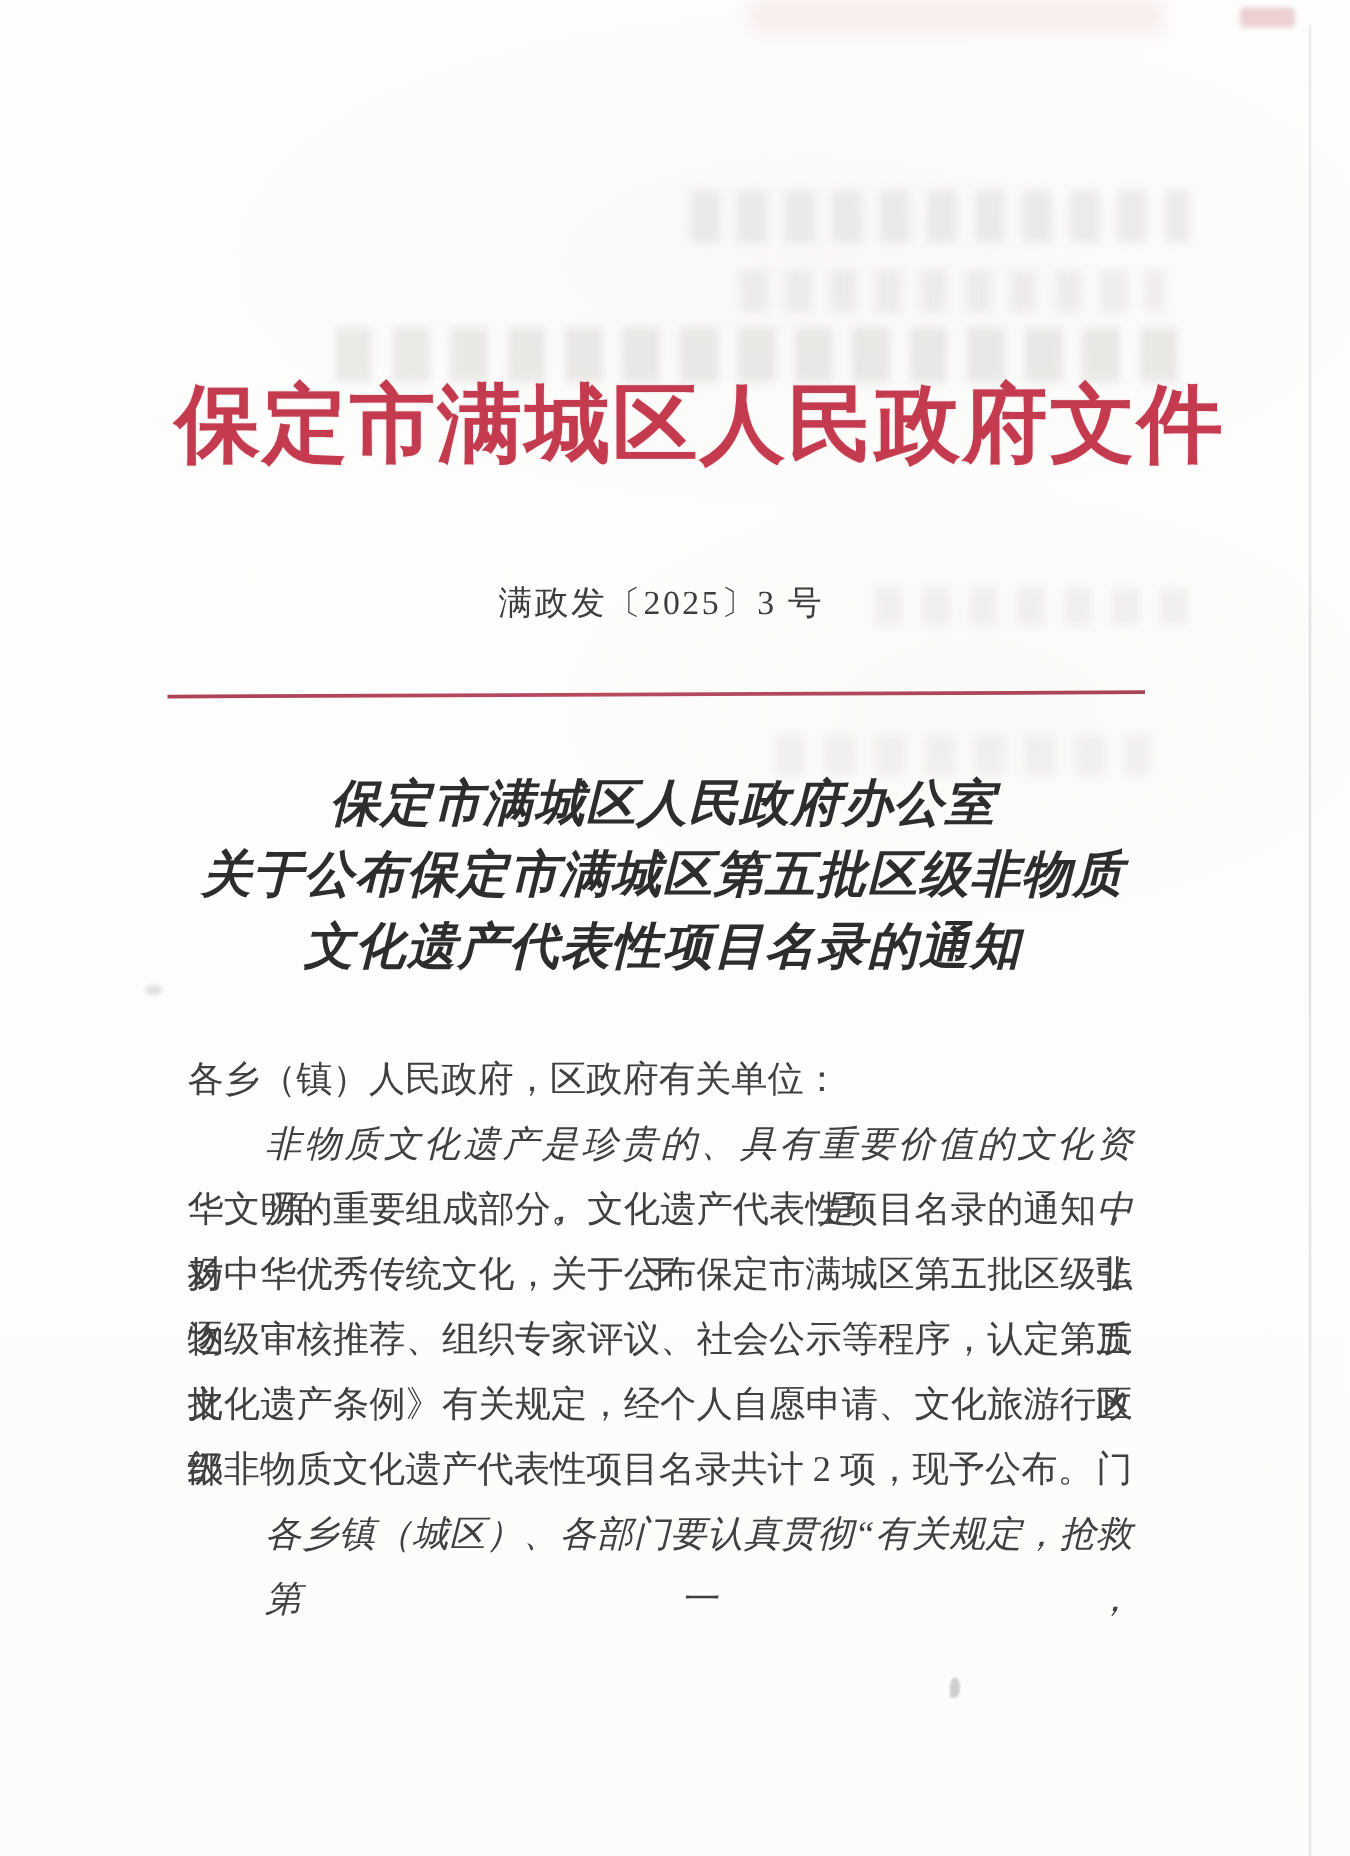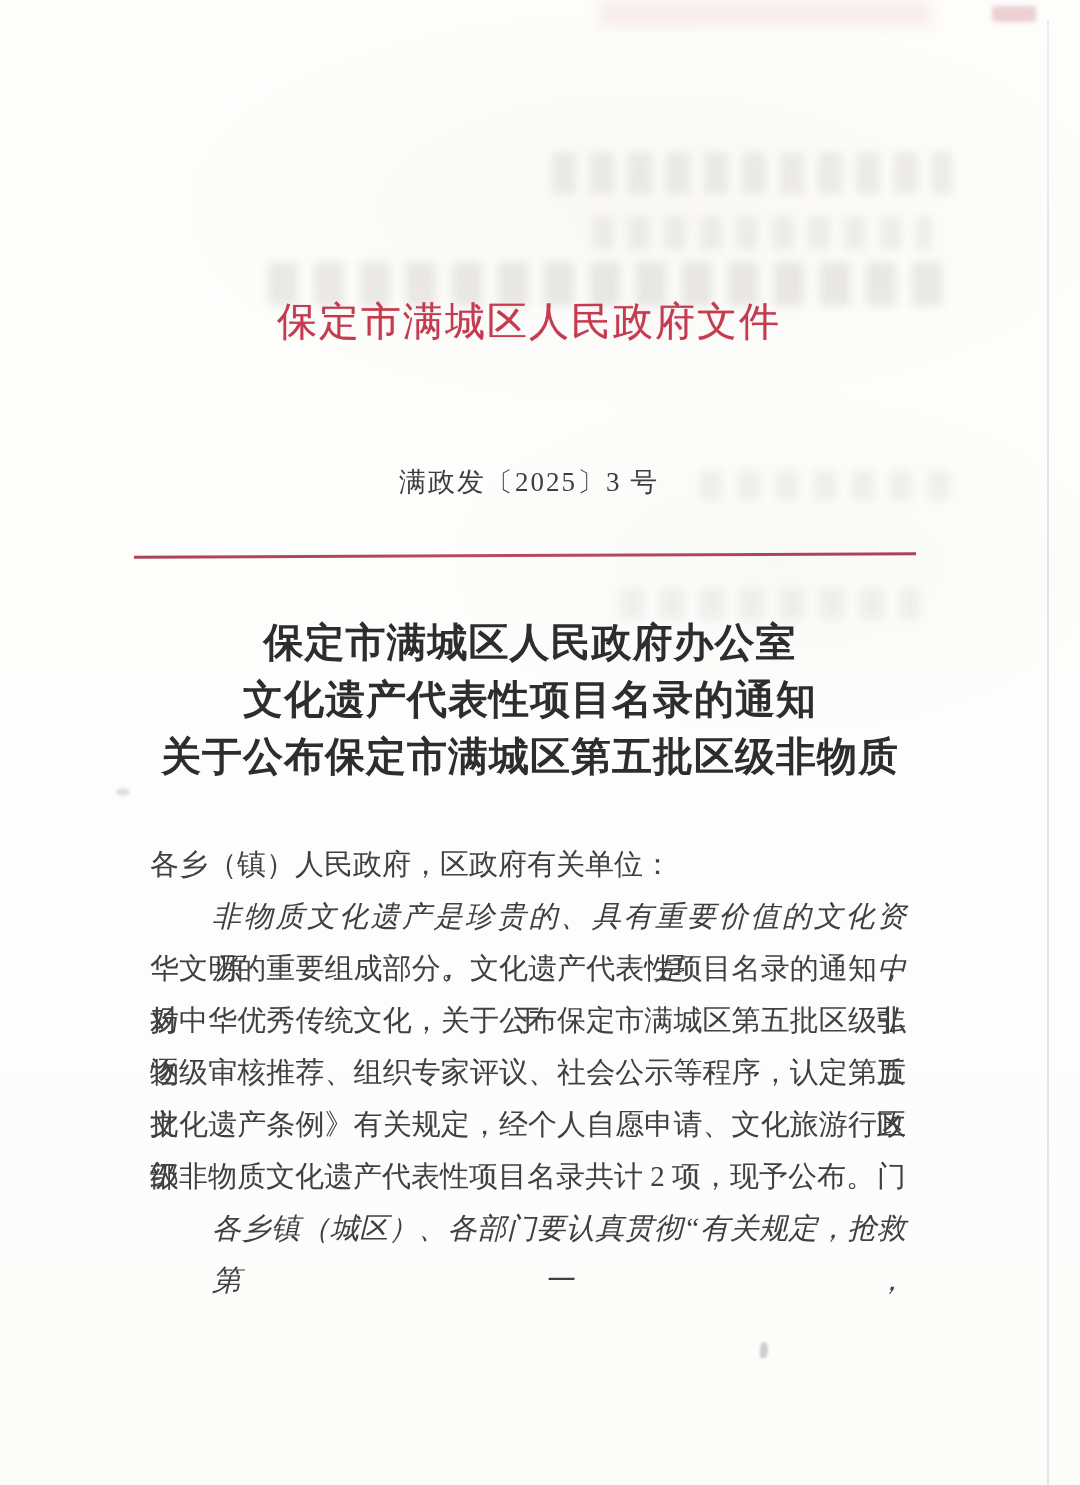--- a/index.html
+++ b/index.html
@@ -80,22 +80,22 @@
     filter: blur(1.5px);
   }
 
   
   .banner {
     position: absolute;
     top: 294px;
     left: 140px;
     width: 778px;
     text-align: center;
-    font-size: 40px;
-    font-weight: normal;
+    font-size: 68px;
+    font-weight: bold;
     letter-spacing: 2px;
     color: #c43a4e;
     text-shadow: 0 0 1px rgba(196,58,78,0.55);
     white-space: nowrap;
   }
 
   
   .docnum {
     position: absolute;
     top: 464px;
@@ -123,20 +123,21 @@
     position: absolute;
     top: 614px;
     left: 110px;
     width: 840px;
     text-align: center;
     font-size: 40px;
     font-weight: bold;
     letter-spacing: 1px;
     line-height: 57px;
     color: #2d2d2d;
+    font-style: italic;
   }
 
   
   .doc-body {
     position: absolute;
     top: 838px;
     left: 150px;
     width: 756px;
     font-size: 29px;
     line-height: 52px;
@@ -174,22 +175,22 @@
   <div class="page-edge"></div>
 
   <div class="banner">保定市满城区人民政府文件</div>
 
   <div class="docnum">满政发〔2025〕3 号</div>
 
   <div class="red-rule"></div>
 
   <div class="doc-title">
     <div>保定市满城区人民政府办公室</div>
+    <div>关于公布保定市满城区第五批区级非物质</div>
     <div>文化遗产代表性项目名录的通知</div>
-    <div>关于公布保定市满城区第五批区级非物质</div>
   </div>
 
   <div class="doc-body">
     <div class="bline">各乡（镇）人民政府，区政府有关单位：</div>
     <div class="bline indent stretch">非物质文化遗产是珍贵的、具有重要价值的文化资源，是中</div>
     <div class="bline stretch">华文明的重要组成部分。文化遗产代表性项目名录的通知，对于弘</div>
     <div class="bline stretch">扬中华优秀传统文化，关于公布保定市满城区第五批区级非物质</div>
     <div class="bline stretch">逐级审核推荐、组织专家评议、社会公示等程序，认定第五批区</div>
     <div class="bline stretch">文化遗产条例》有关规定，经个人自愿申请、文化旅游行政部门</div>
     <div class="bline">级非物质文化遗产代表性项目名录共计 2 项，现予公布。</div>

